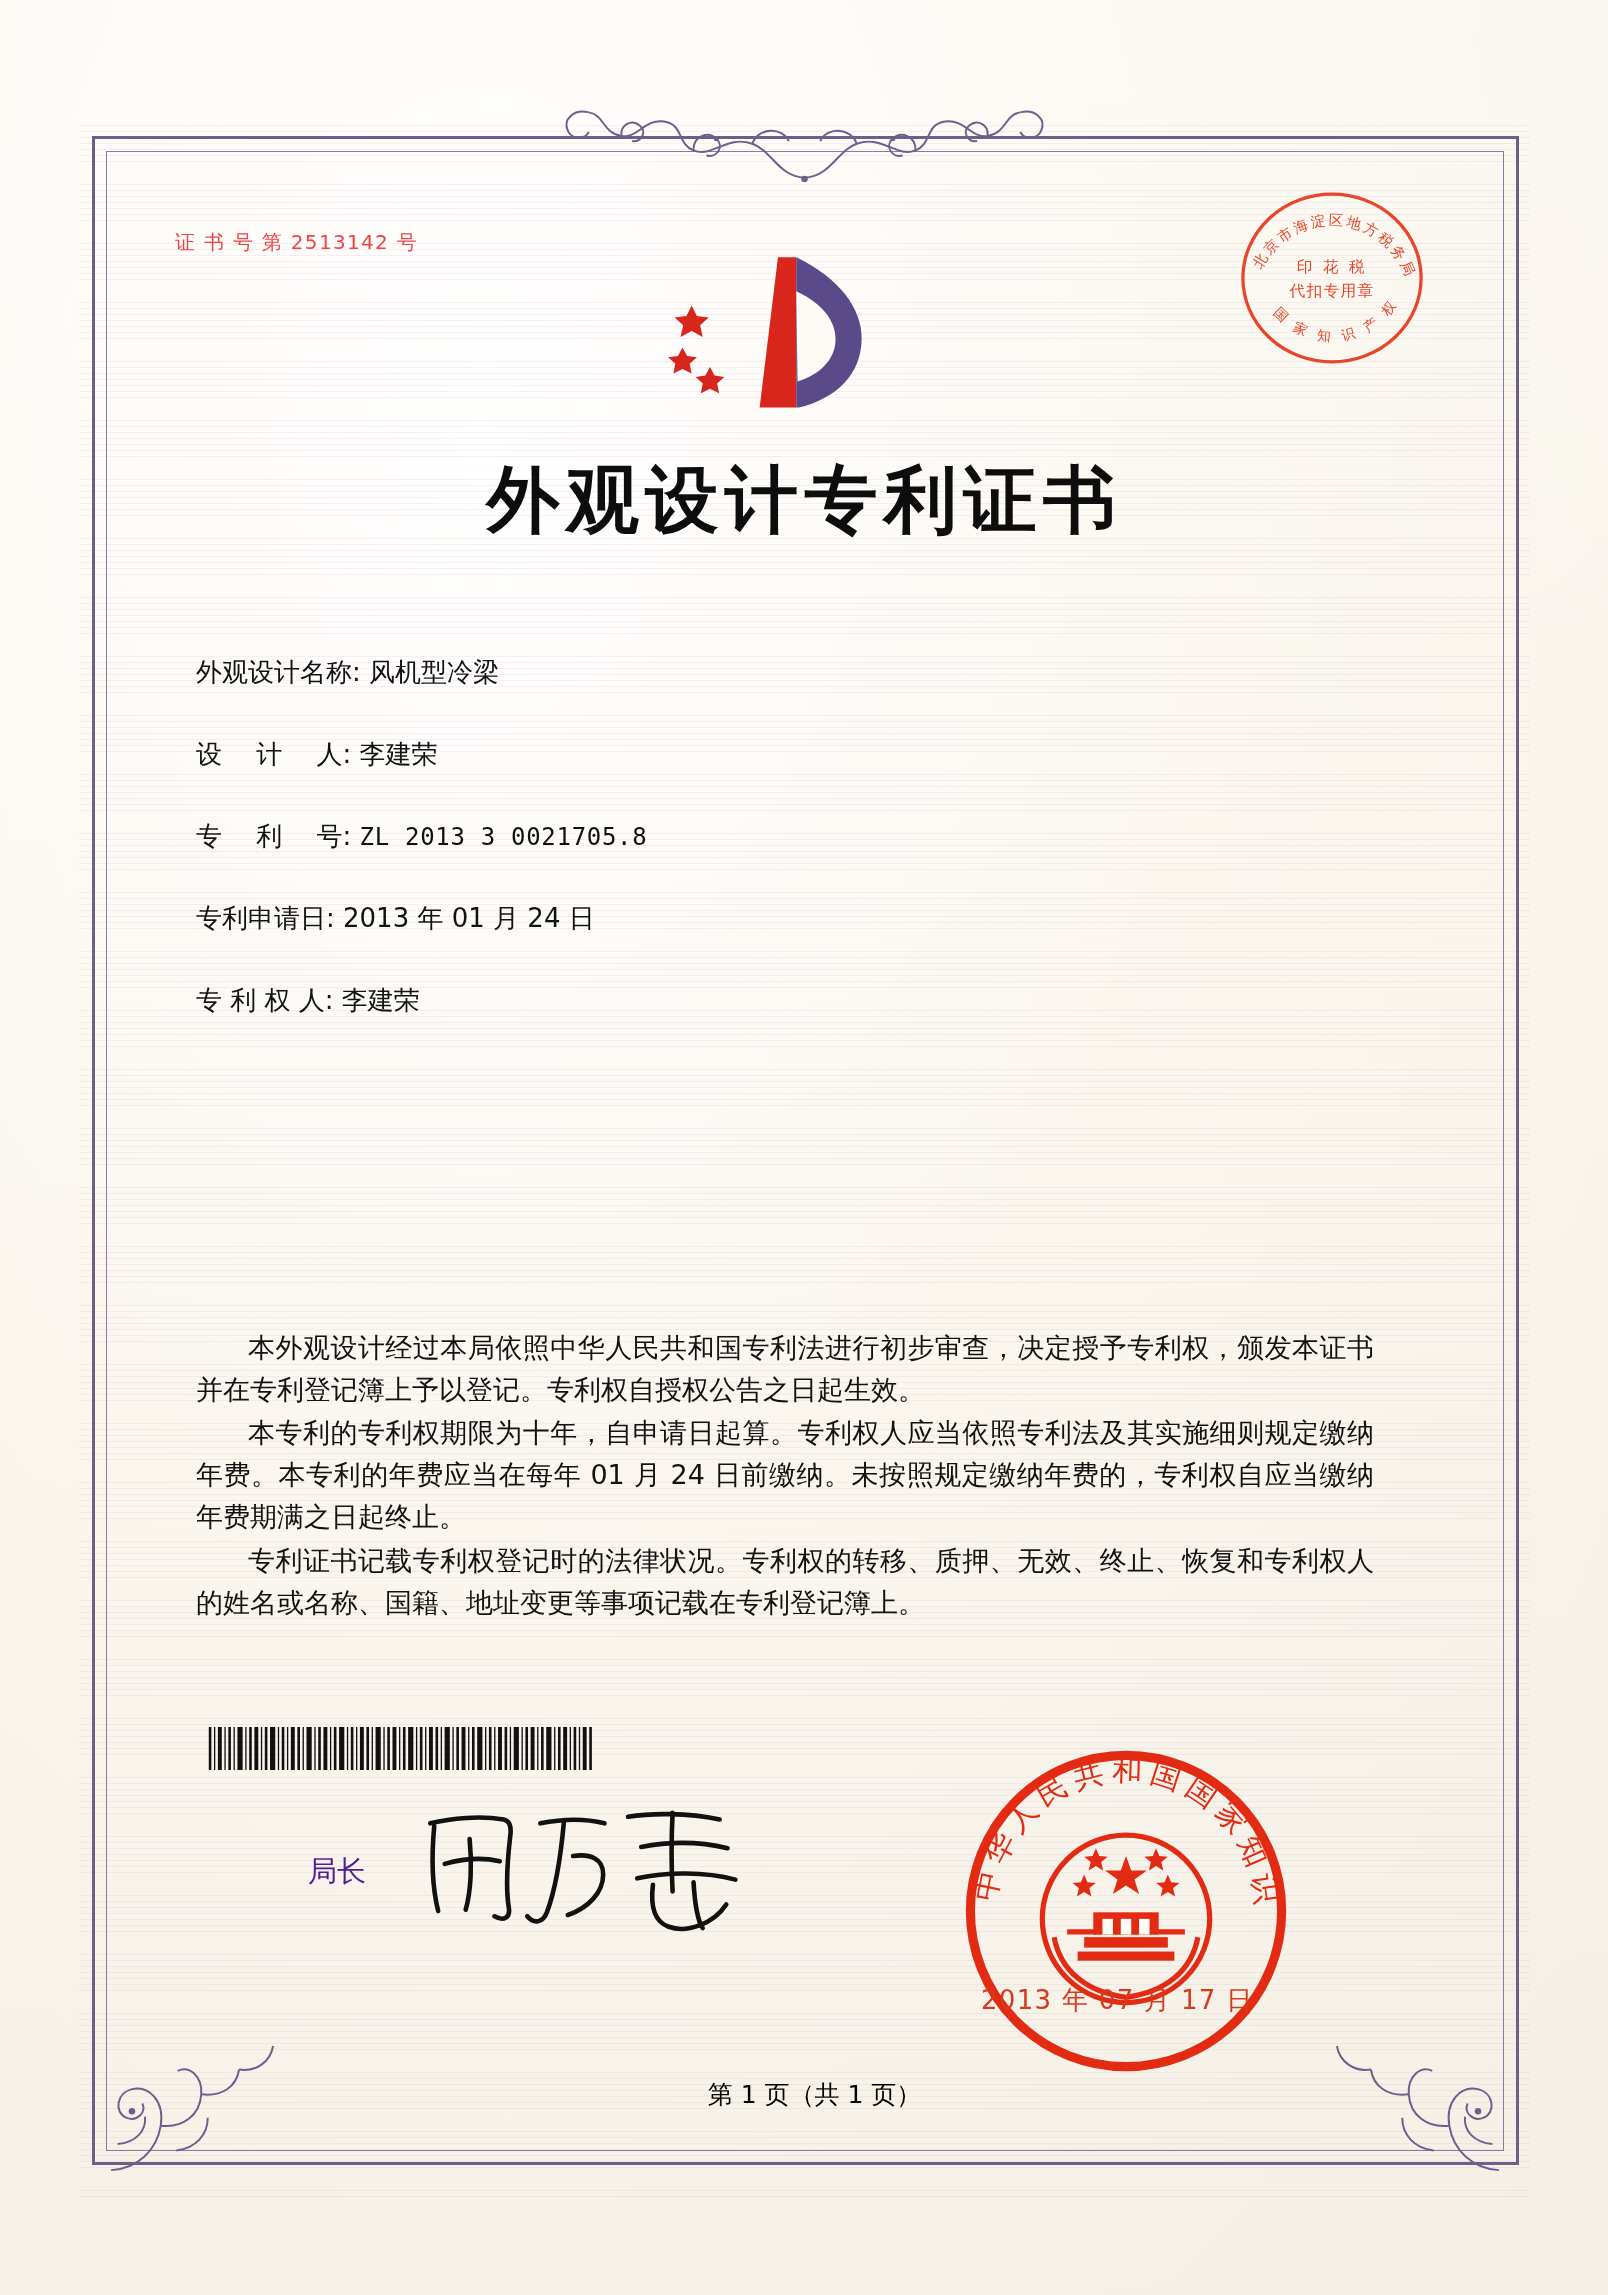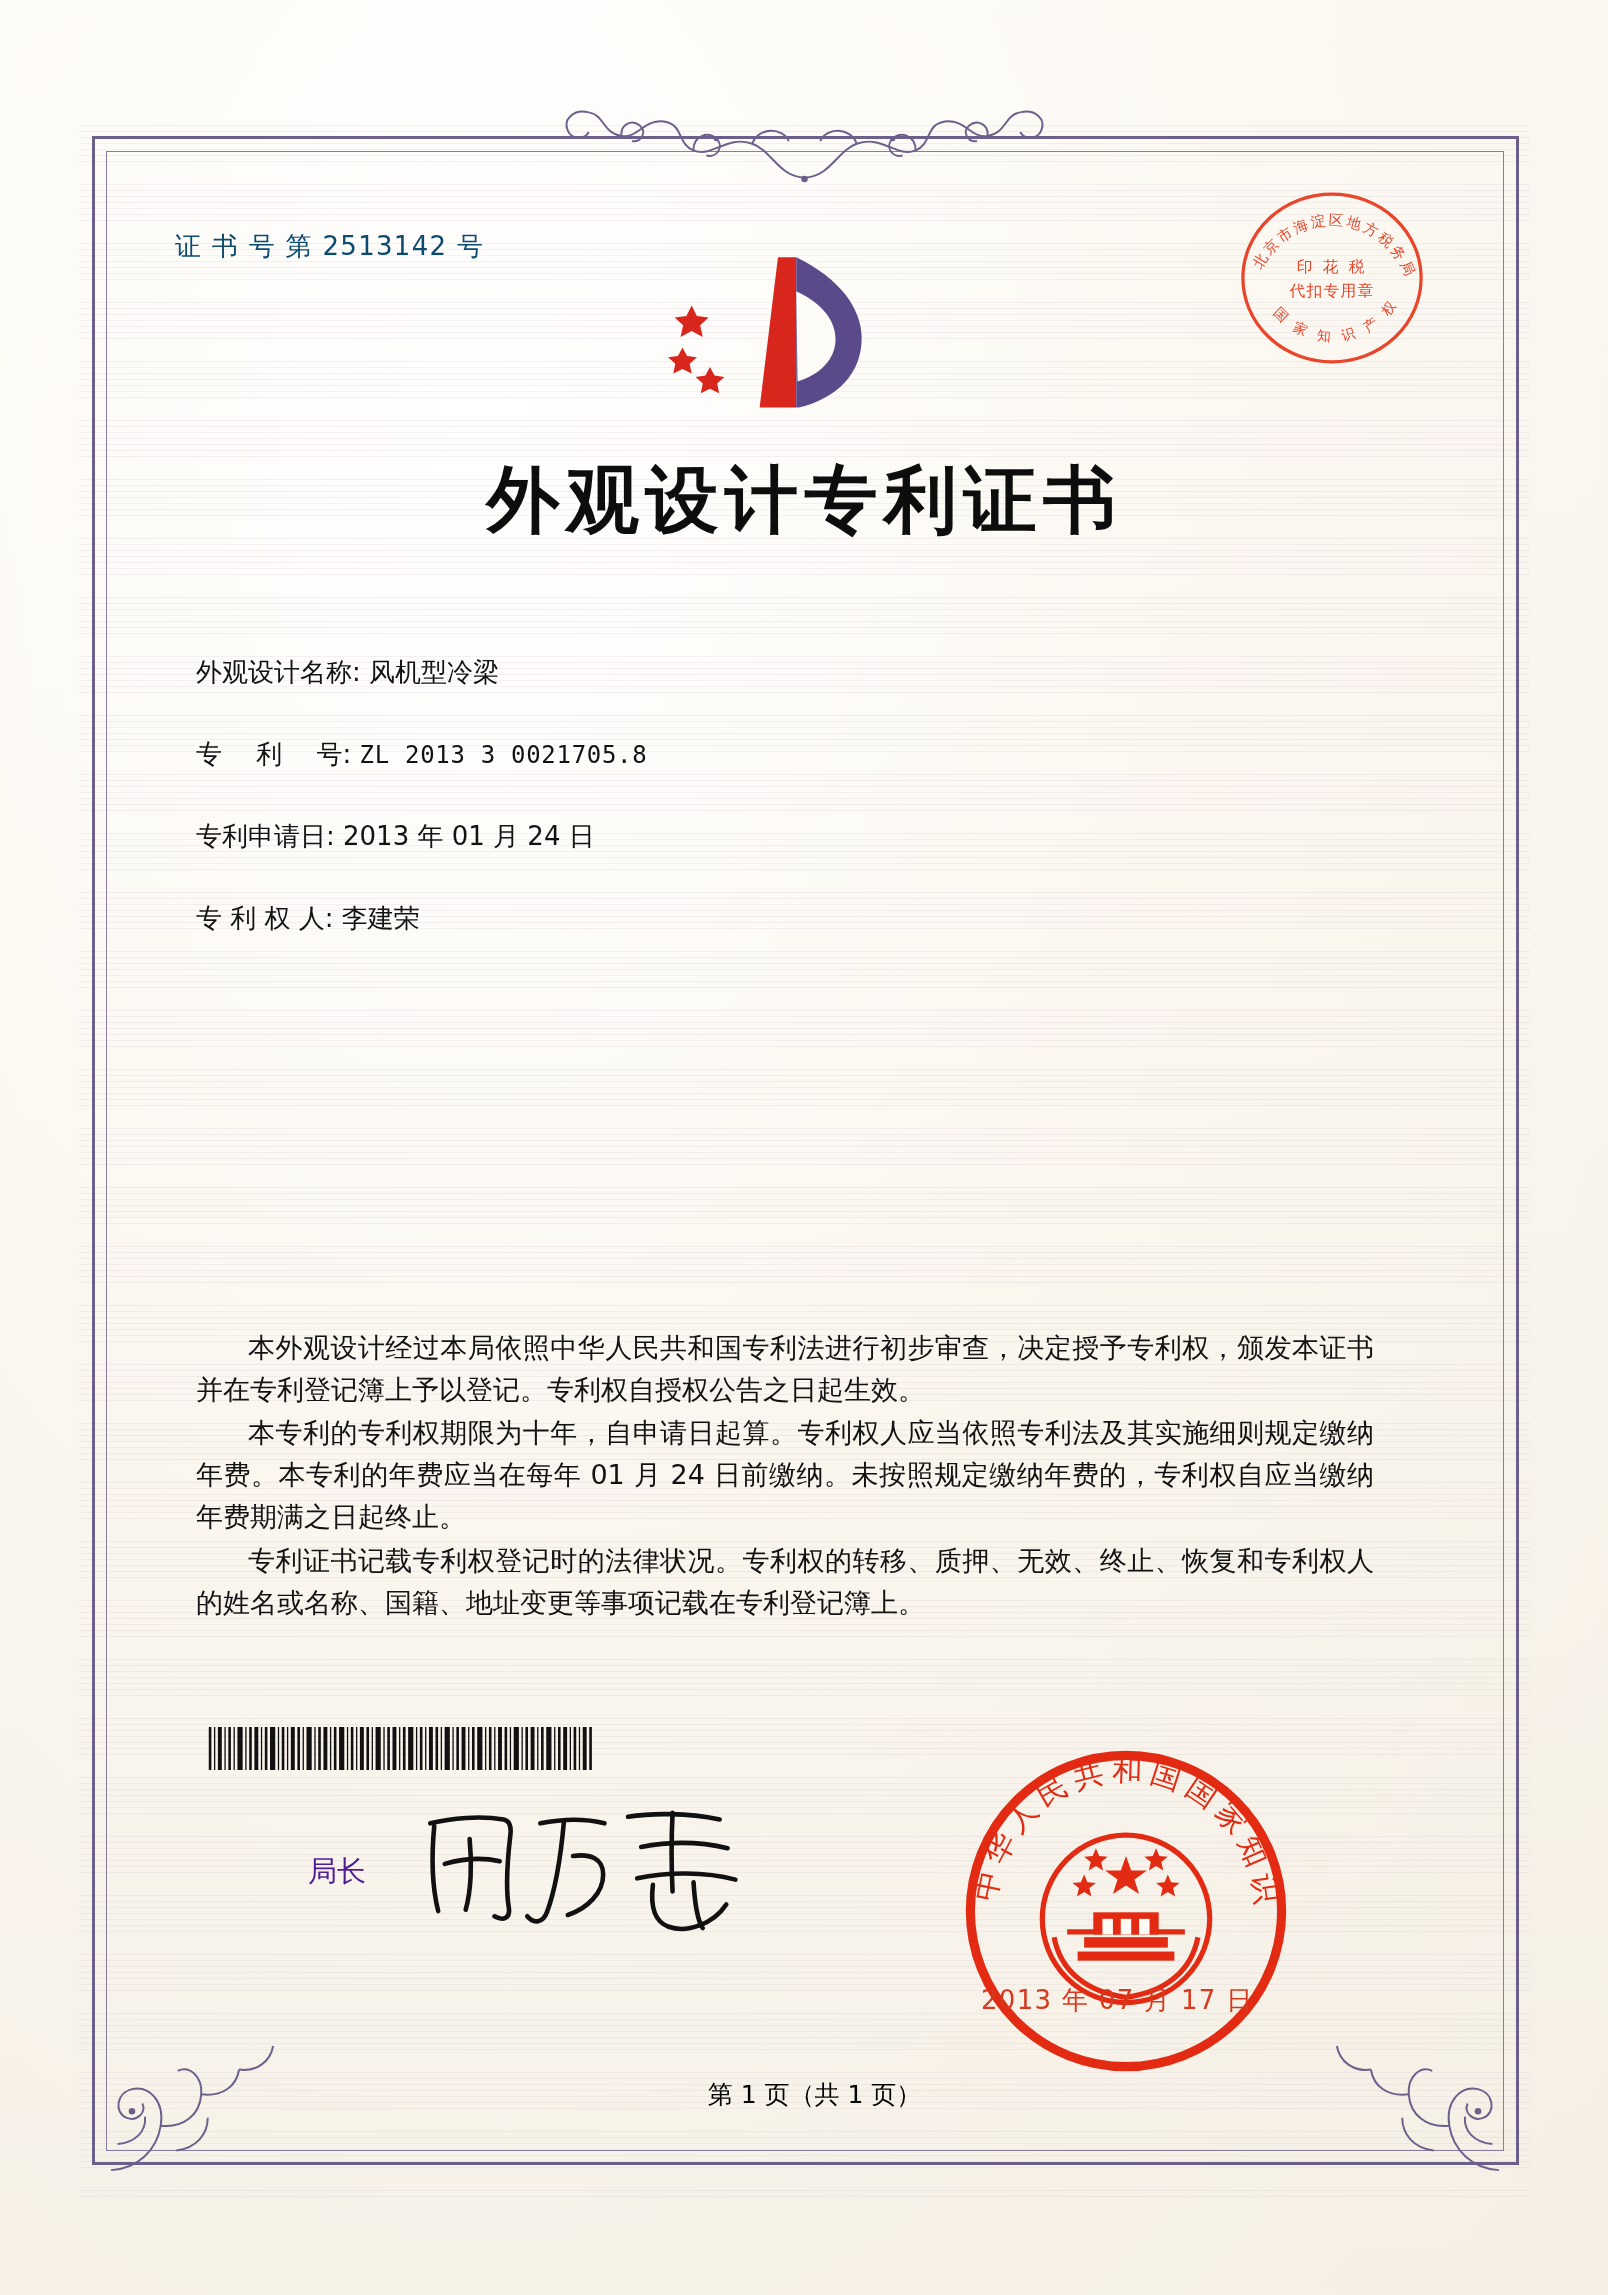--- a/index.html
+++ b/index.html
@@ -79,23 +79,23 @@
     top: 2013px;
     width: 196px;
     height: 164px;
     transform: scaleX(-1);
   }
 
   .cert-no {
     position: absolute;
     left: 175px;
     top: 229px;
-    font-size: 26px;
+    font-size: 20px;
     letter-spacing: 1.3px;
-    color: #0c4a6e;
+    color: #ef4444;
     font-family: "DejaVu Sans", sans-serif;
     white-space: nowrap;
   }
 
   
   .logo {
     position: absolute;
     left: 668px;
     top: 252px;
     width: 216px;
@@ -302,20 +302,24 @@
     <text x="145" y="136" text-anchor="middle" font-size="24" fill="#e8452a" font-family="'DejaVu Sans', sans-serif" letter-spacing="4">印 花 税</text>
     <text x="145" y="172" text-anchor="middle" font-size="24" fill="#e8452a" font-family="'DejaVu Sans', sans-serif" letter-spacing="2">代扣专用章</text>
   </svg>
 
   <div class="doc-title">外观设计专利证书</div>
 
   <div class="fields">
     <div class="field-row">
       <span class="field-label">外观设计名称:</span>
       <span class="field-value">风机型冷梁</span>
+    </div>
+    <div class="field-row">
+      <span class="field-label">设　 计 　人:</span>
+      <span class="field-value">李建荣</span>
     </div>
     <div class="field-row">
       <span class="field-label">专　 利 　号:</span>
       <span class="field-value mono">ZL 2013 3 0021705.8</span>
     </div>
     <div class="field-row">
       <span class="field-label">专利申请日:</span>
       <span class="field-value">2013 年 01 月 24 日</span>
     </div>
     <div class="field-row">

